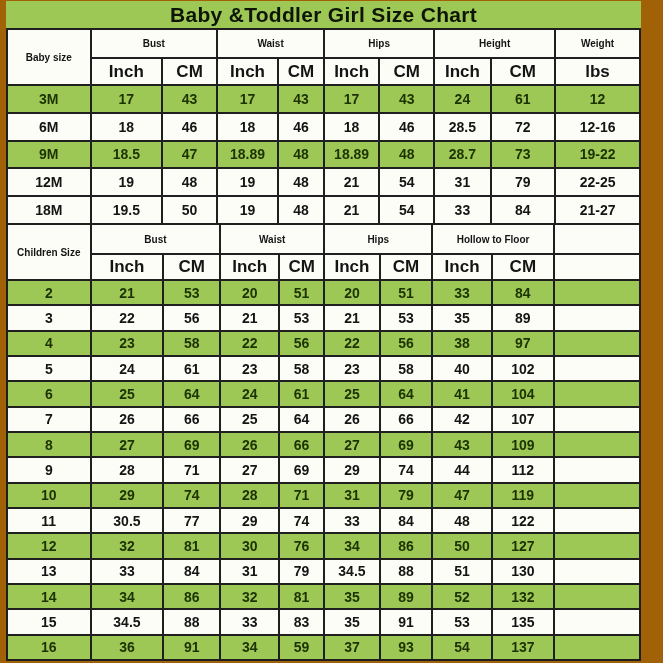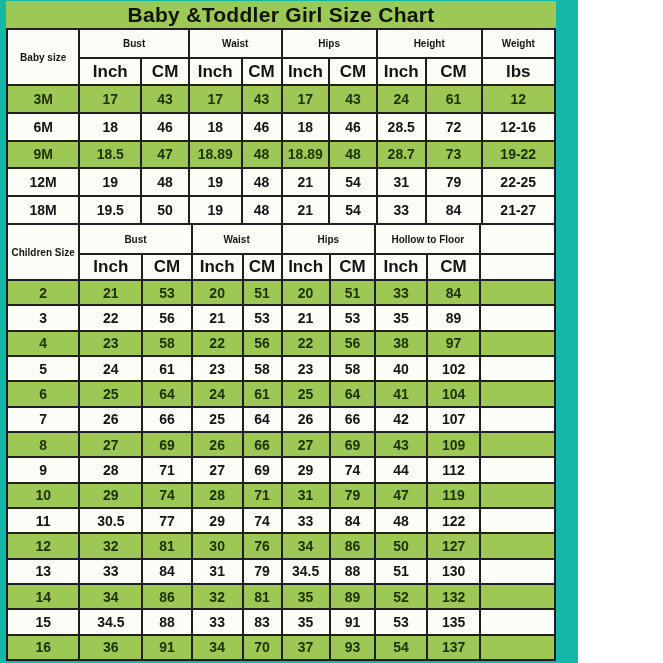--- a/index.html
+++ b/index.html
@@ -3,22 +3,22 @@
 <meta charset="utf-8">
 <style>
   * { box-sizing: border-box; margin: 0; padding: 0; }
   html, body { width: 663px; height: 663px; }
   body {
     background: #ffffff;
     font-family: "Liberation Sans", sans-serif;
     font-weight: bold;
   }
   .sheet {
-    width: 578px; height: 663px;
-    background: #14b8a6;
+    width: 663px; height: 663px;
+    background: #a16207;
     padding: 1px 22px 2px 6px;
     overflow: hidden;
   }
   .title-bar {
     height: 27px;
     background: #9dc856;
     display: flex; align-items: center; justify-content: center;
     font-size: 21px; letter-spacing: 0.3px;
     color: #0e1505;
   }
@@ -368,21 +368,21 @@
           <td>91</td>
           <td>53</td>
           <td>135</td>
           <td></td>
         </tr>
         <tr class="row-green">
           <td>16</td>
           <td>36</td>
           <td>91</td>
           <td>34</td>
-          <td>70</td>
+          <td>59</td>
           <td>37</td>
           <td>93</td>
           <td>54</td>
           <td>137</td>
           <td></td>
         </tr>
       </tbody>
   </table>
 
 </div>

